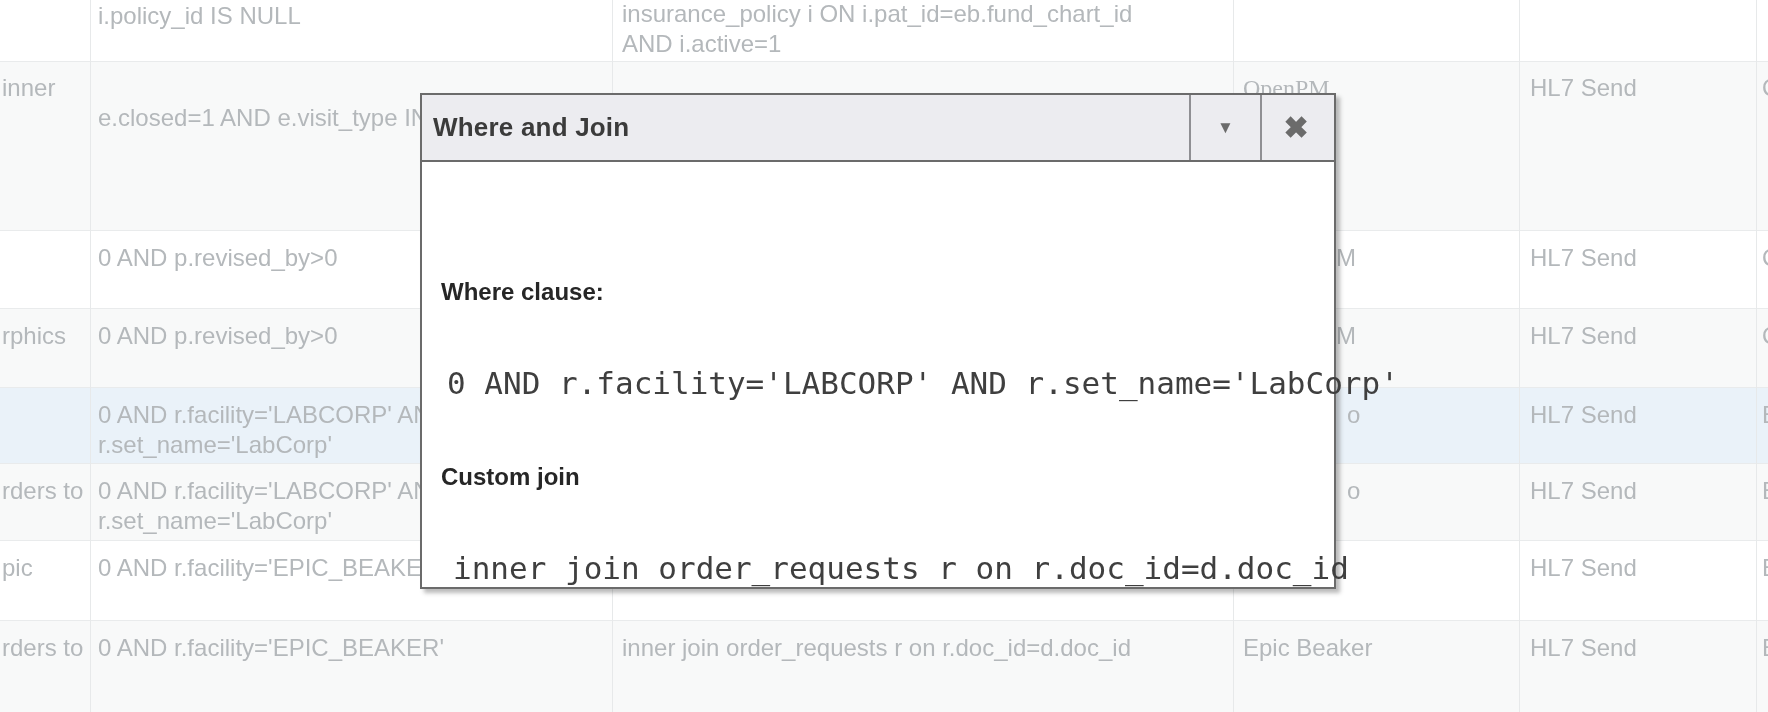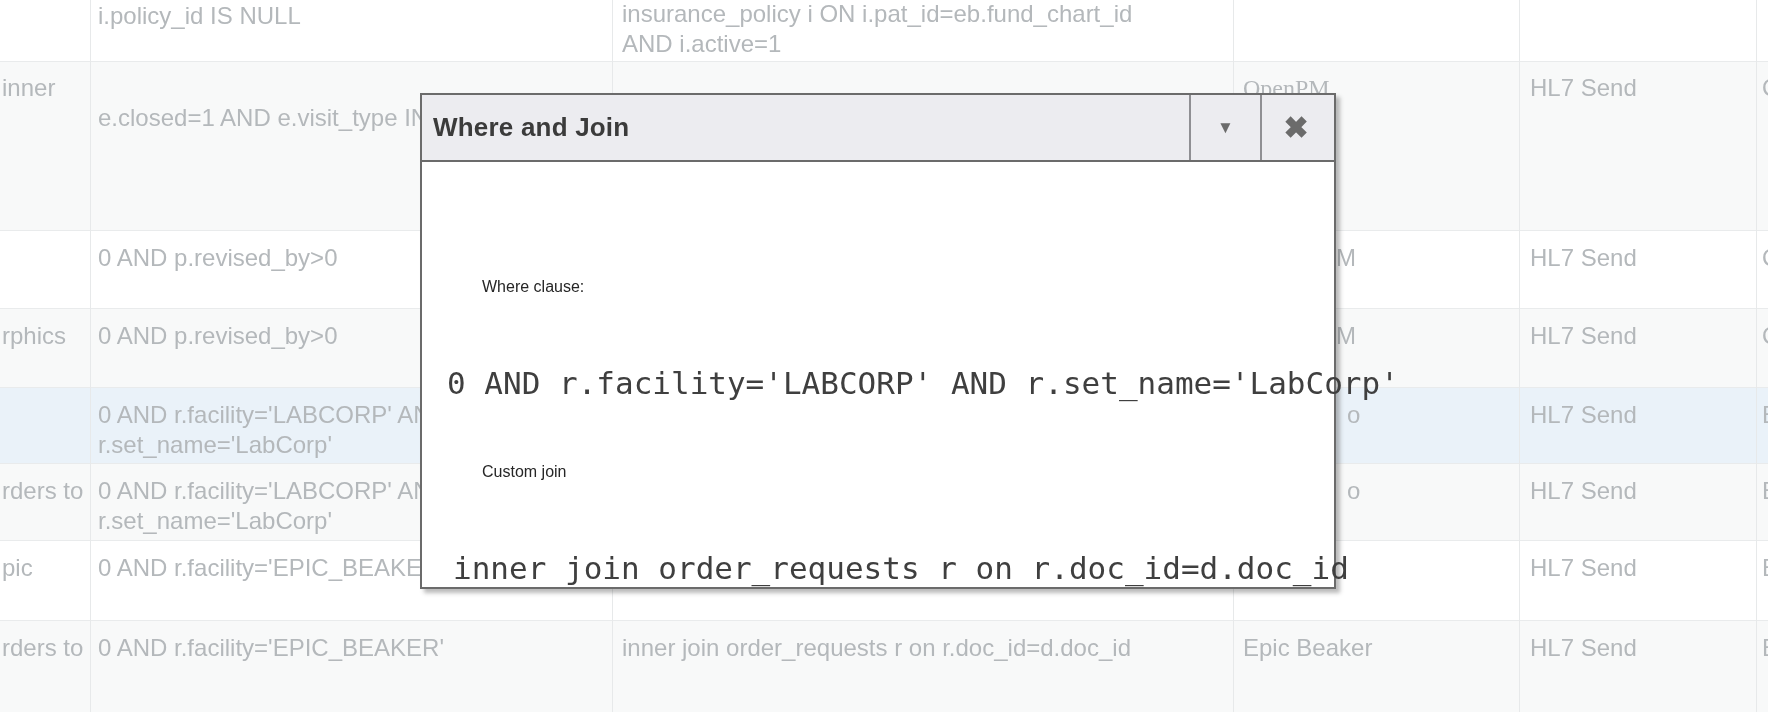--- a/index.html
+++ b/index.html
@@ -68,23 +68,22 @@
     display:flex;align-items:center;justify-content:center;
     color:var(--c-icon);
     cursor:pointer;
     user-select:none;
   }
   #collapse-btn{left:769px;width:69px;font-size:17px;}
   #close-btn{left:840px;width:68px;font-size:30px;font-weight:bold;}
   #dialog-body{position:absolute;left:0;top:67px;right:0;bottom:0;background:#fff;}
   .dlg-label{
     position:absolute;left:19px;
-    font-size:16px;font-weight:normal;
+    font-size:24px;font-weight:bold;
     color:var(--c-label);
-    margin-left:41px;
   }
   #where-label{top:116px;}
   #join-label{top:301px;}
   .dlg-code{
     position:absolute;
     font-family:"DejaVu Sans Mono", monospace;
     font-size:31px;
     color:var(--c-code);
     white-space:pre;
   }

